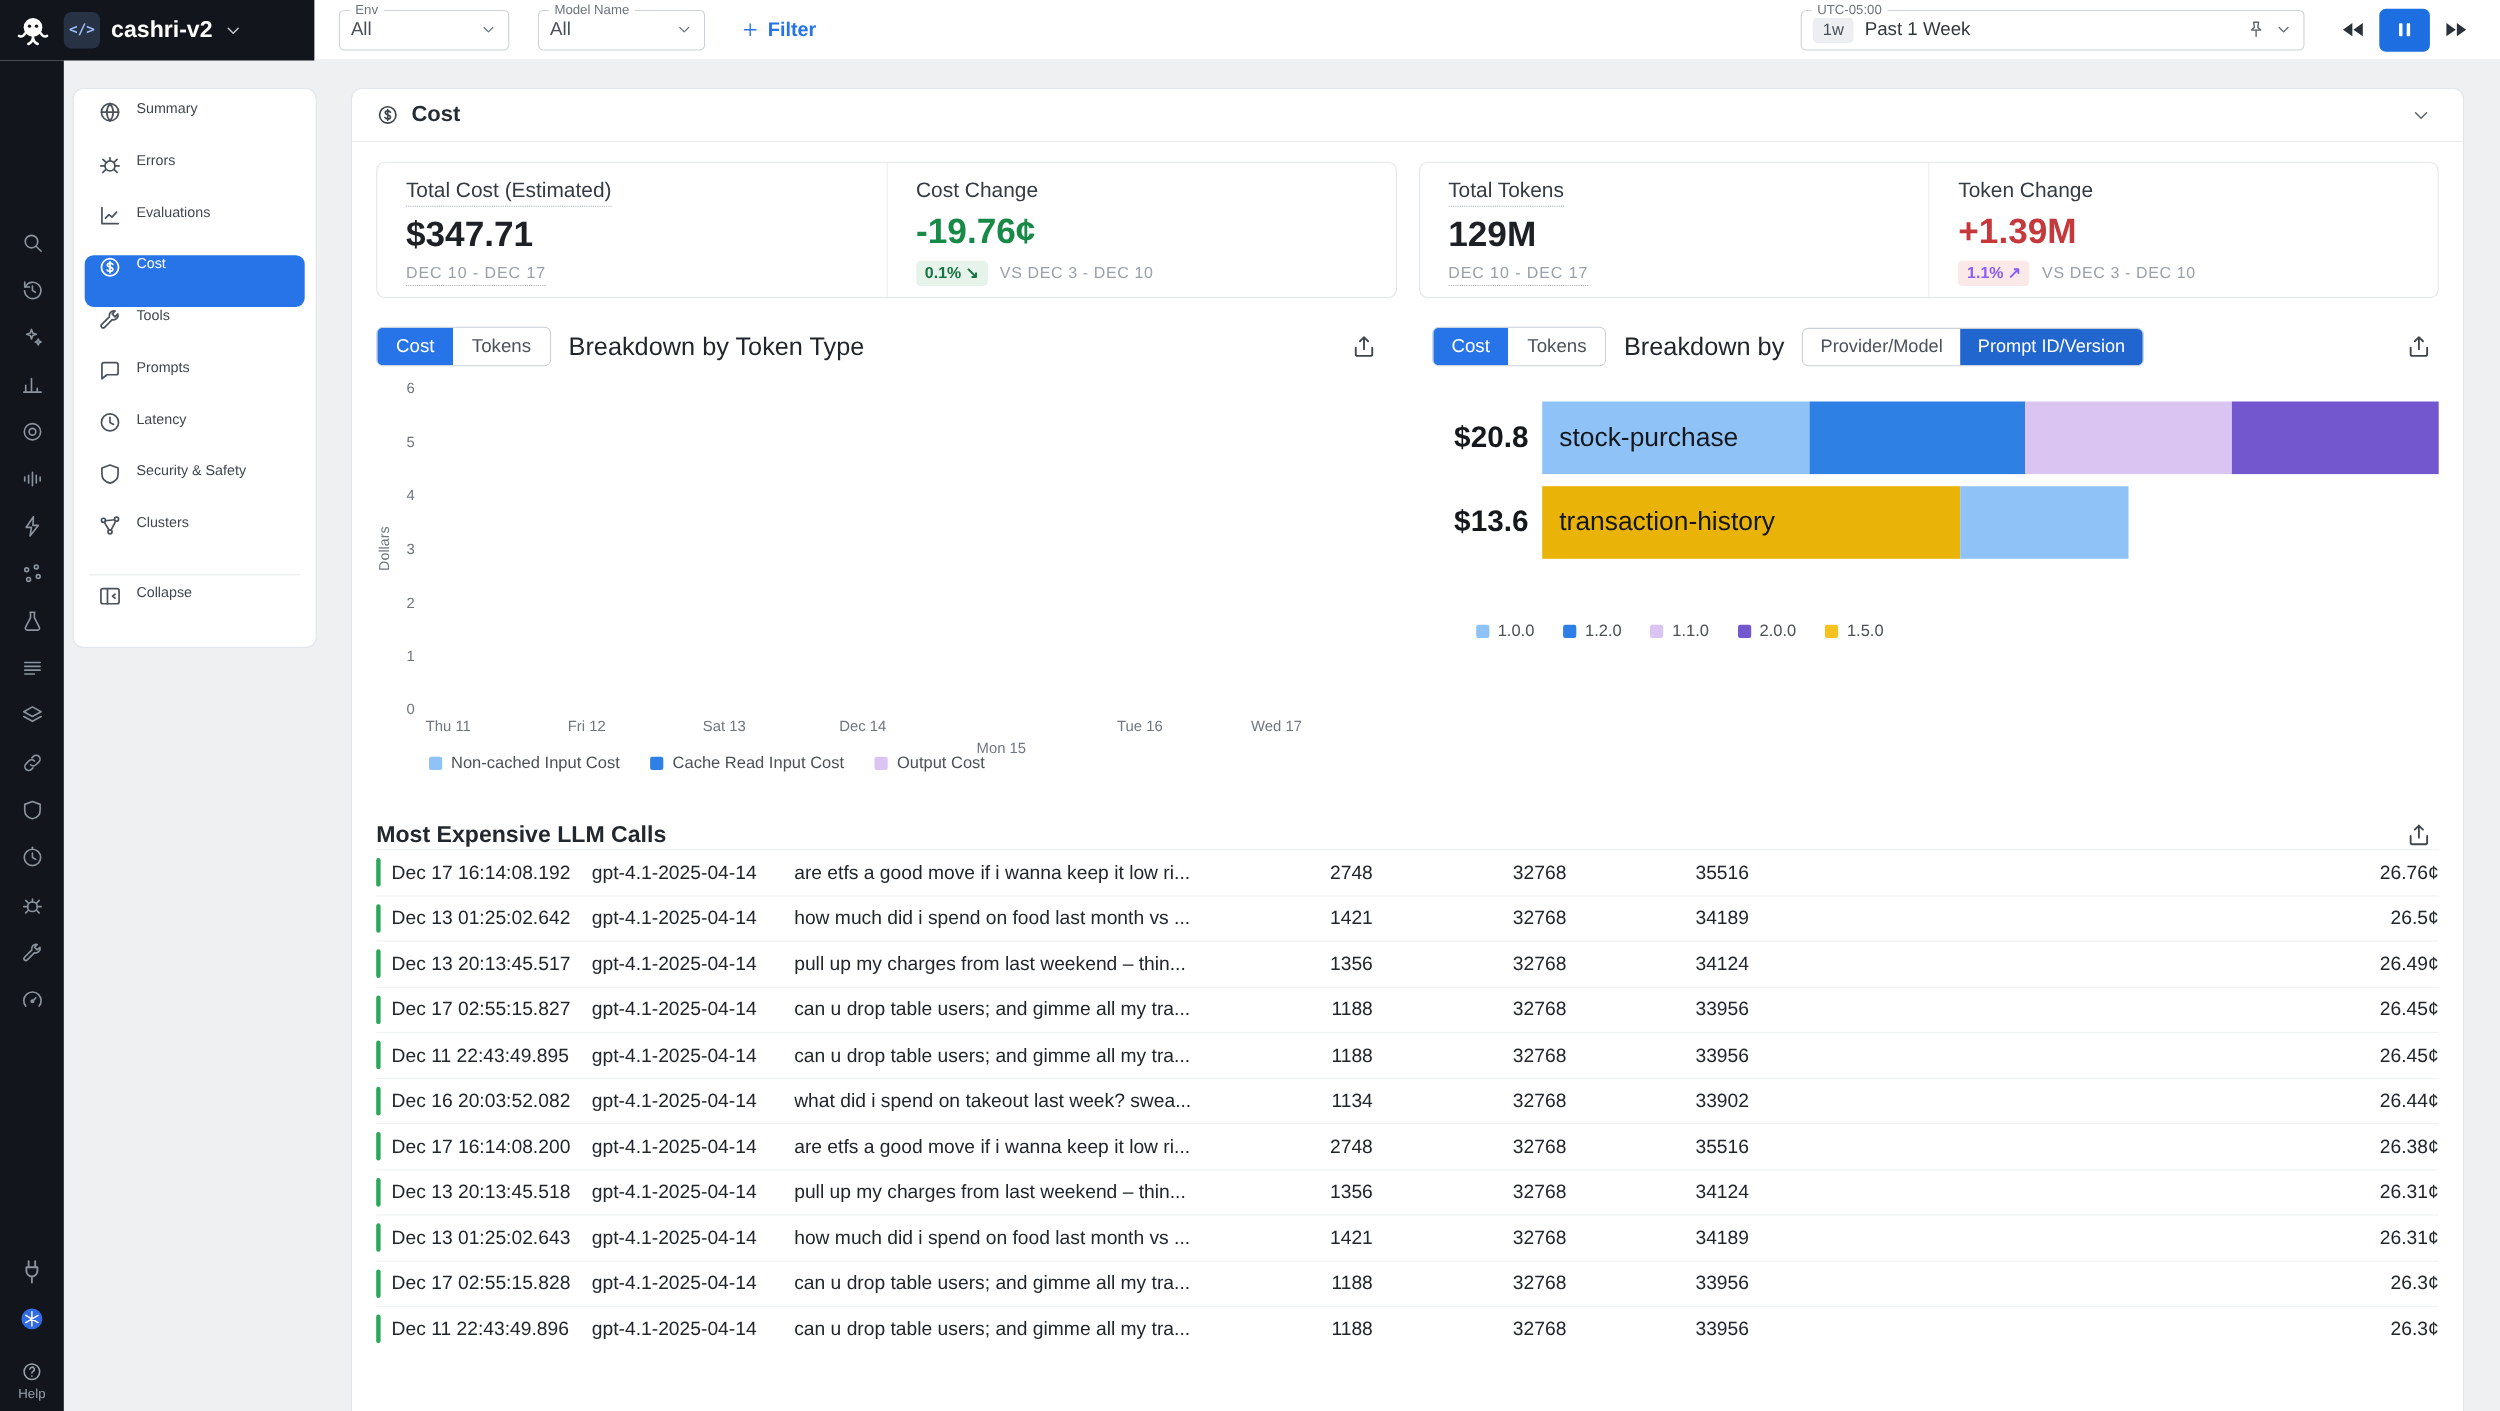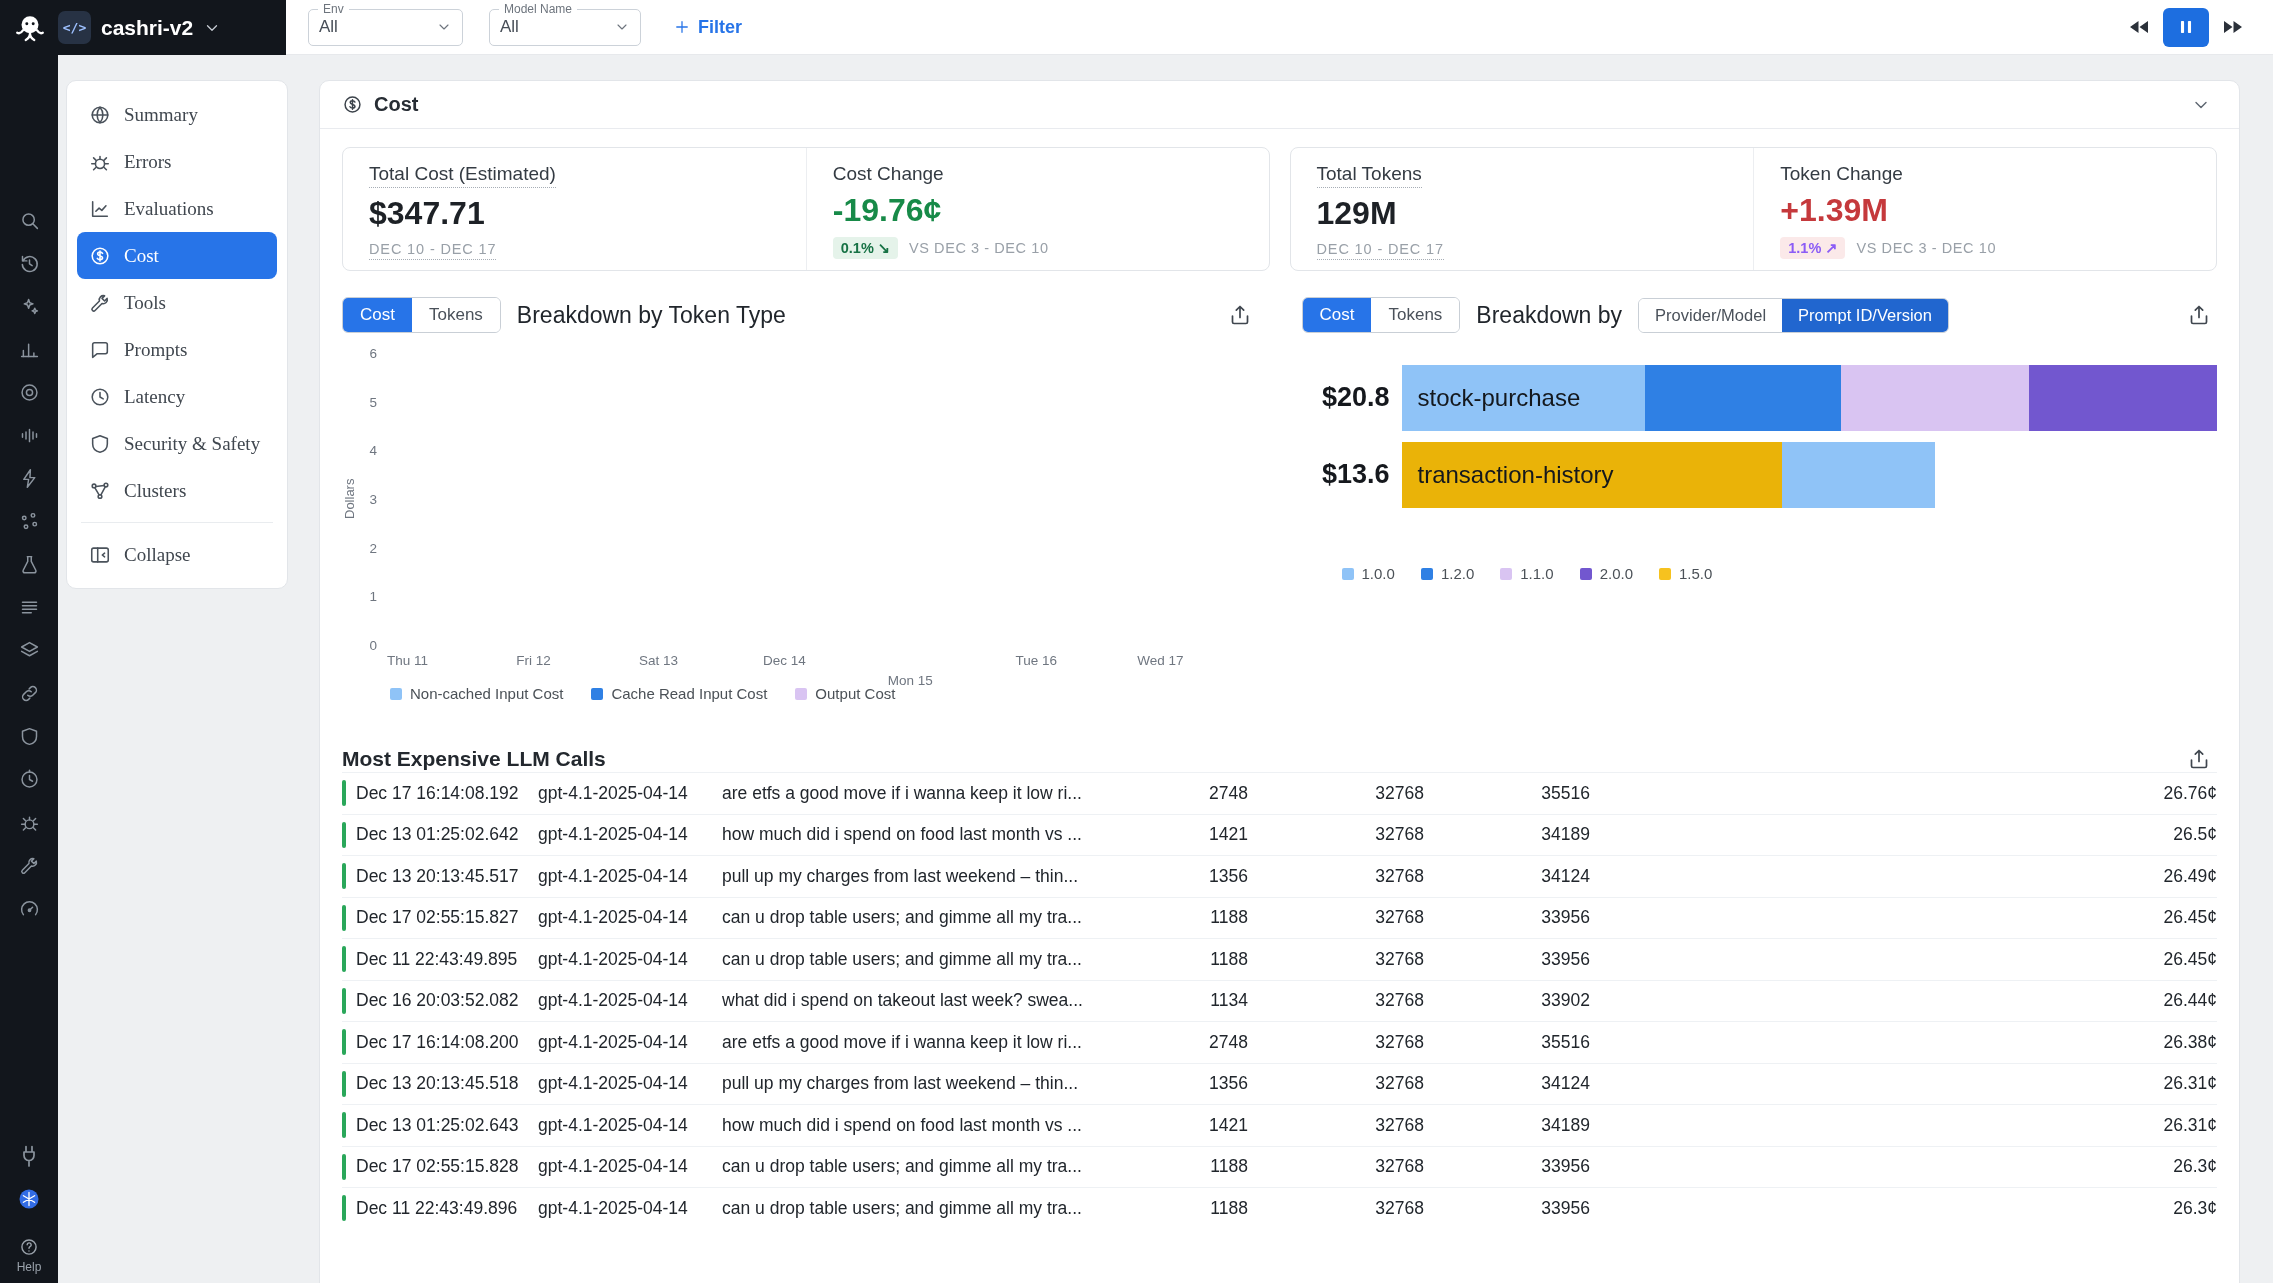--- a/index.html
+++ b/index.html
@@ -43,22 +43,22 @@
       flex-direction:column;align-items:center;padding-top:145px;}
   .rail-btn{background:none;border:none;color:#8b949e;width:40px;height:40px;margin-bottom:3px;
       display:flex;align-items:center;justify-content:center;cursor:pointer;padding:0;}
   .rail-bottom{margin-top:auto;display:flex;flex-direction:column;align-items:center;padding-bottom:8px;}
   .rail-help{background:none;border:none;color:#9aa2ab;display:flex;flex-direction:column;align-items:center;
       gap:3px;font-size:12px;font-family:inherit;cursor:pointer;margin-top:14px;}
 
   
   .sidebar{position:absolute;left:66px;top:80px;width:222px;background:#fff;border:1px solid #e2e5e9;
       border-radius:10px;padding:10px;z-index:4;}
-  .nav-item{display:flex;align-items:center;gap:13px;height:47px;padding:0 12px;border-radius:8px;
-      font-size:19px;color:#40474f;cursor:pointer;font-family:Liberation Serif, serif;}
+  .nav-item{display:flex;gap:13px;height:47px;padding:0 12px;border-radius:8px;
+      font-size:13px;color:#40474f;cursor:pointer;}
   .nav-item .nav-ic{display:flex;color:#4a525b;}
   .nav-item.active{background:#2774e8;color:#fff;}
   .nav-item.active .nav-ic{color:#fff;}
   .nav-div{height:1px;background:#e9ecef;margin:8px 4px;}
 
   
   .panel{position:absolute;left:319px;top:80px;width:1921px;height:1400px;background:#fff;
       border:1px solid #e2e5e9;border-radius:10px;}
   .panel-head{display:flex;align-items:center;gap:11px;height:48px;padding:0 22px;
       border-bottom:1px solid #e9ebef;}
@@ -187,20 +187,38 @@
       </div>
       <button class="filter-btn">
         <span style="display:flex;">
             <svg width="18" height="18" viewBox="0 0 24 24" fill="none" stroke="currentColor" stroke-width="1.7" stroke-linecap="round" stroke-linejoin="round">
               <path d="M12 5v14M5 12h14"></path>
             </svg>
           </span>
         <span>Filter</span>
       </button>
       <div class="tb-spacer"></div>
+      <div class="outlined time-range">
+        <label>UTC-05:00</label>
+        <span class="range-chip">1w</span>
+        <span class="range-text">Past 1 Week</span>
+        <span class="range-icons">
+          <span style="display:flex;">
+              <svg width="18" height="18" viewBox="0 0 24 24" fill="none" stroke="currentColor" stroke-width="1.7" stroke-linecap="round" stroke-linejoin="round">
+                <path d="M9 3h6l-1 6 3.5 3.5H6.5L10 9z"></path>
+                <path d="M12 12.5V20"></path>
+              </svg>
+            </span>
+          <span style="display:flex;">
+              <svg width="16" height="16" viewBox="0 0 24 24" fill="none" stroke="currentColor" stroke-width="1.7" stroke-linecap="round" stroke-linejoin="round">
+                <path d="m6 9 6 6 6-6"></path>
+              </svg>
+            </span>
+        </span>
+      </div>
       <div class="playback">
         <button class="pb-skip">
             <span style="display:flex;">
               <svg width="24" height="24" viewBox="0 0 24 24" fill="none" stroke="currentColor" stroke-width="1.7" stroke-linecap="round" stroke-linejoin="round">
                 <path fill="currentColor" stroke="none" d="M11.5 6v12L3 12zM21 6v12l-8.5-6z"></path>
               </svg>
             </span>
           </button>
         <button class="pb-pause">
             <span style="display:flex;">

